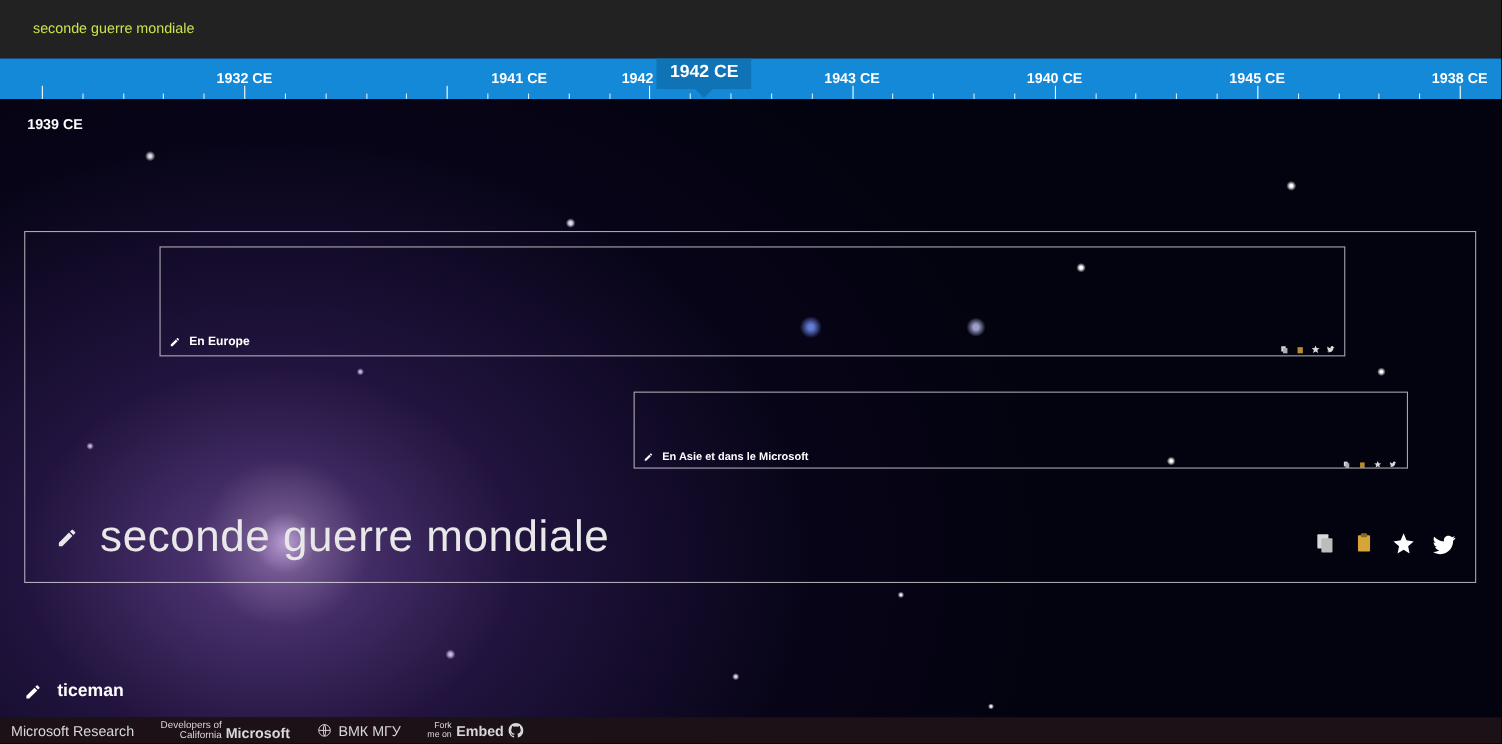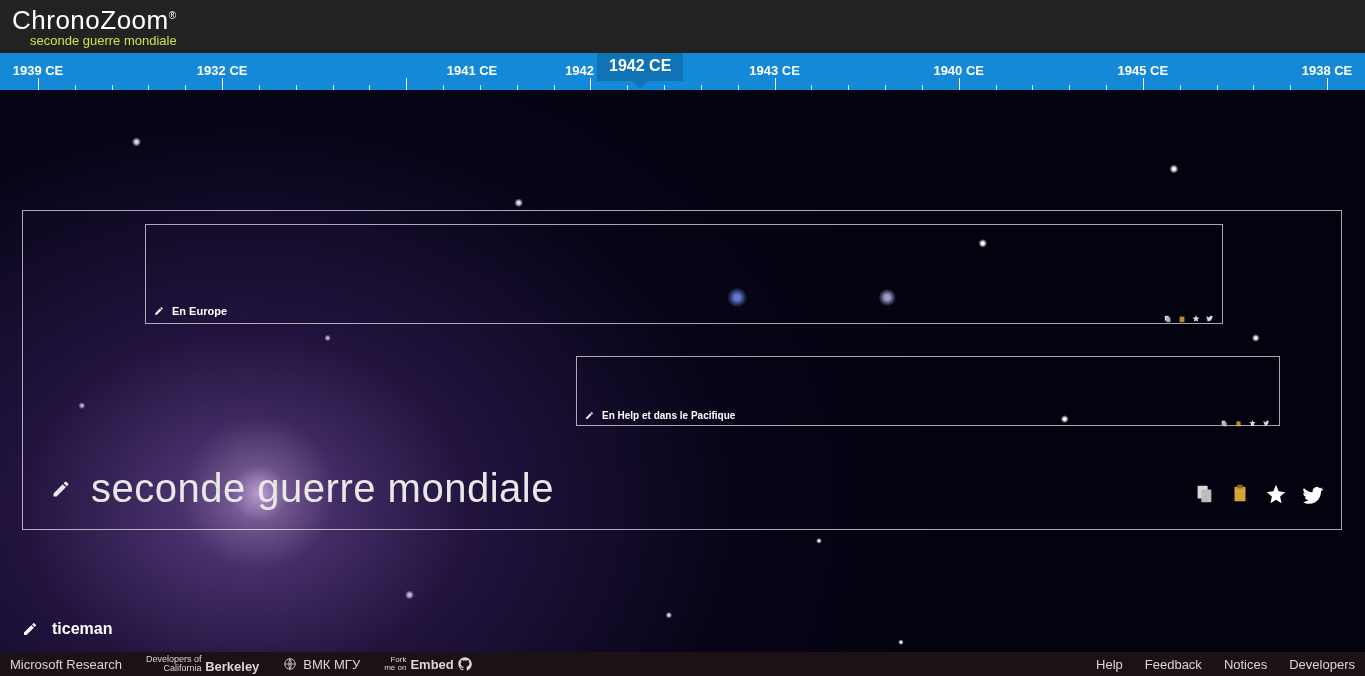--- a/index.html
+++ b/index.html
@@ -121,30 +121,27 @@
 .gh{display:flex; align-items:center; gap:4px;}
 .bmk{display:flex; align-items:center; gap:6px;}
 </style>
 </head>
 <body>
 
 <div class="bg"></div>
 
 <div class="header">
   <div class="logo">
-    <div class="logo-main">
-      <span>Chrono</span><span class="z">Zoom</span><span class="logo-reg">®</span>
-    </div>
     <div class="logo-sub">seconde guerre mondiale</div>
   </div>
 </div>
 
 <div class="ruler">
   <div class="ruler-inner" id="ruler-inner">
-      <div class="year-label" style="left: 38px;">1939 CE</div>
+      <div class="year-label" style="left: 50px; margin-top: 42px;">1939 CE</div>
       <div class="tick-major" style="left: 38px;"></div>
       <div class="tick-minor" style="left: 74.8286px;"></div>
       <div class="tick-minor" style="left: 111.657px;"></div>
       <div class="tick-minor" style="left: 148.486px;"></div>
       <div class="tick-minor" style="left: 185.314px;"></div>
       <div class="year-label" style="left: 222.143px;">1932 CE</div>
       <div class="tick-major" style="left: 222.143px;"></div>
       <div class="tick-minor" style="left: 258.971px;"></div>
       <div class="tick-minor" style="left: 295.8px;"></div>
       <div class="tick-minor" style="left: 332.629px;"></div>
@@ -240,21 +237,21 @@
     </div>
   </div>
 
   <div class="tl-box tl-sub2">
     <div class="tl-label-row" style="bottom:4px;">
       <span class="pencil">
         <svg width="9" height="9" viewBox="0 0 24 24" fill="#fff">
             <path d="M3 17.25V21h3.75L17.81 9.94l-3.75-3.75L3 17.25zM20.71 7.04a1 1 0 0 0 0-1.41l-2.34-2.34a1 1 0 0 0-1.41 0l-1.83 1.83 3.75 3.75 1.83-1.83z"></path>
           </svg>
       </span>
-      <span class="tl-label-sub" style="font-size:10px;">En Help et dans le Pacifique</span>
+      <span class="tl-label-sub" style="font-size:10px;">En Asie et dans le Microsoft</span>
     </div>
     <div class="tl-icons" style="bottom:4px;">
       <span class="mini-ic"><svg viewBox="0 0 10 10" width="7" height="7" fill="#fff">
             <rect x="1" y="1" width="5" height="6"></rect>
             <rect x="3" y="3" width="5" height="6" fill="#ccc"></rect>
           </svg></span>
       <span class="mini-ic"><svg viewBox="0 0 10 10" width="7" height="7" fill="#d6a53a">
             <rect x="2" y="2" width="6" height="7"></rect>
           </svg></span>
       <span class="mini-ic"><svg viewBox="0 0 10 10" width="7" height="7" fill="#fff">
@@ -274,36 +271,30 @@
     </span>
     <span>ticeman</span>
   </div>
 </div>
 
 <div class="footer">
   <div class="left">
     <span class="lnk">Microsoft Research</span>
     <span class="lnk">
       <span class="uc"><span>Developers of</span><br>California</span>
-      <b>Berkeley</b>
+      <b>Microsoft</b>
     </span>
     <span class="lnk bmk">
       <svg width="14" height="14" viewBox="0 0 24 24" fill="none" stroke="#d8d8d8" stroke-width="1.5">
           <circle cx="12" cy="12" r="9"></circle>
           <path d="M3 12h18M12 3c2.5 3 2.5 15 0 18M12 3c-2.5 3-2.5 15 0 18"></path>
         </svg>
       <span>ВМК МГУ</span>
     </span>
     <span class="lnk gh">
       <span class="ghlabel">Fork<br>me on</span>
       <b>Embed</b>
       <svg width="14" height="14" viewBox="0 0 24 24" fill="#d8d8d8">
           <path d="M12 .5C5.7.5.5 5.7.5 12c0 5.1 3.3 9.4 7.9 10.9.6.1.8-.2.8-.6v-2c-3.2.7-3.9-1.5-3.9-1.5-.5-1.3-1.3-1.7-1.3-1.7-1-.7.1-.7.1-.7 1.2.1 1.8 1.2 1.8 1.2 1 1.8 2.7 1.3 3.4 1 .1-.8.4-1.3.7-1.6-2.6-.3-5.3-1.3-5.3-5.7 0-1.3.4-2.3 1.2-3.1-.1-.3-.5-1.5.1-3.1 0 0 1-.3 3.2 1.2.9-.3 1.9-.4 2.9-.4s2 .1 2.9.4c2.2-1.5 3.2-1.2 3.2-1.2.6 1.6.2 2.8.1 3.1.8.8 1.2 1.8 1.2 3.1 0 4.4-2.7 5.4-5.3 5.7.4.4.8 1.1.8 2.2v3.3c0 .3.2.7.8.6 4.6-1.5 7.9-5.8 7.9-10.9C23.5 5.7 18.3.5 12 .5z"></path>
         </svg>
     </span>
   </div>
-  <div class="right">
-    <span class="lnk">Help</span>
-    <span class="lnk">Feedback</span>
-    <span class="lnk">Notices</span>
-    <span class="lnk">Developers</span>
-  </div>
 </div>
 
 </body></html>

